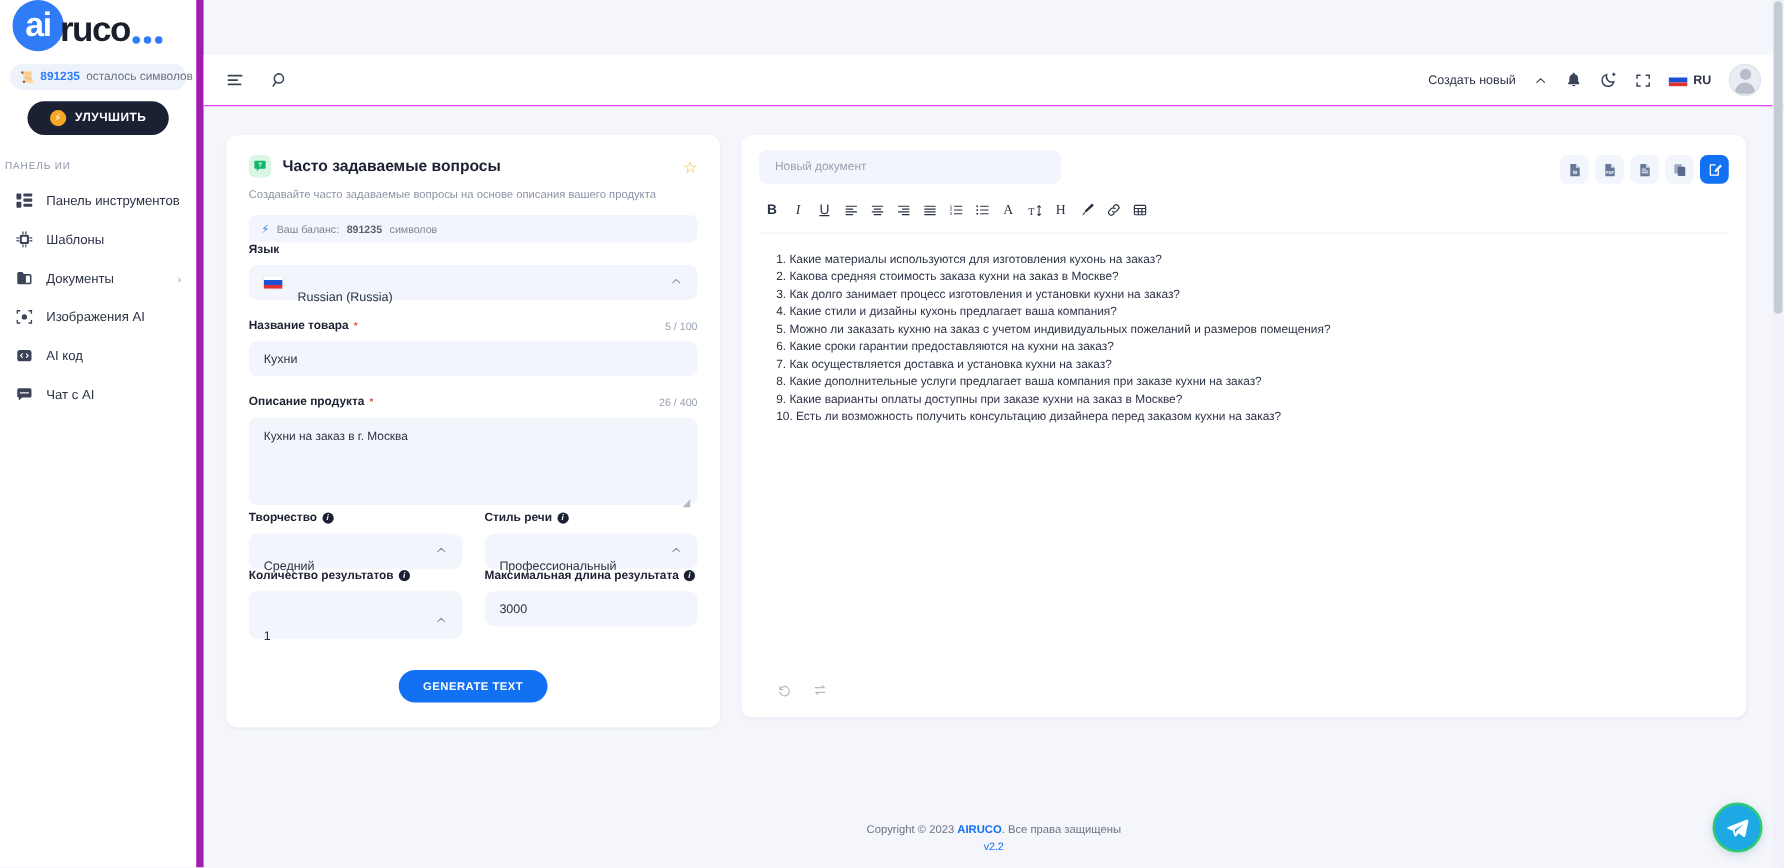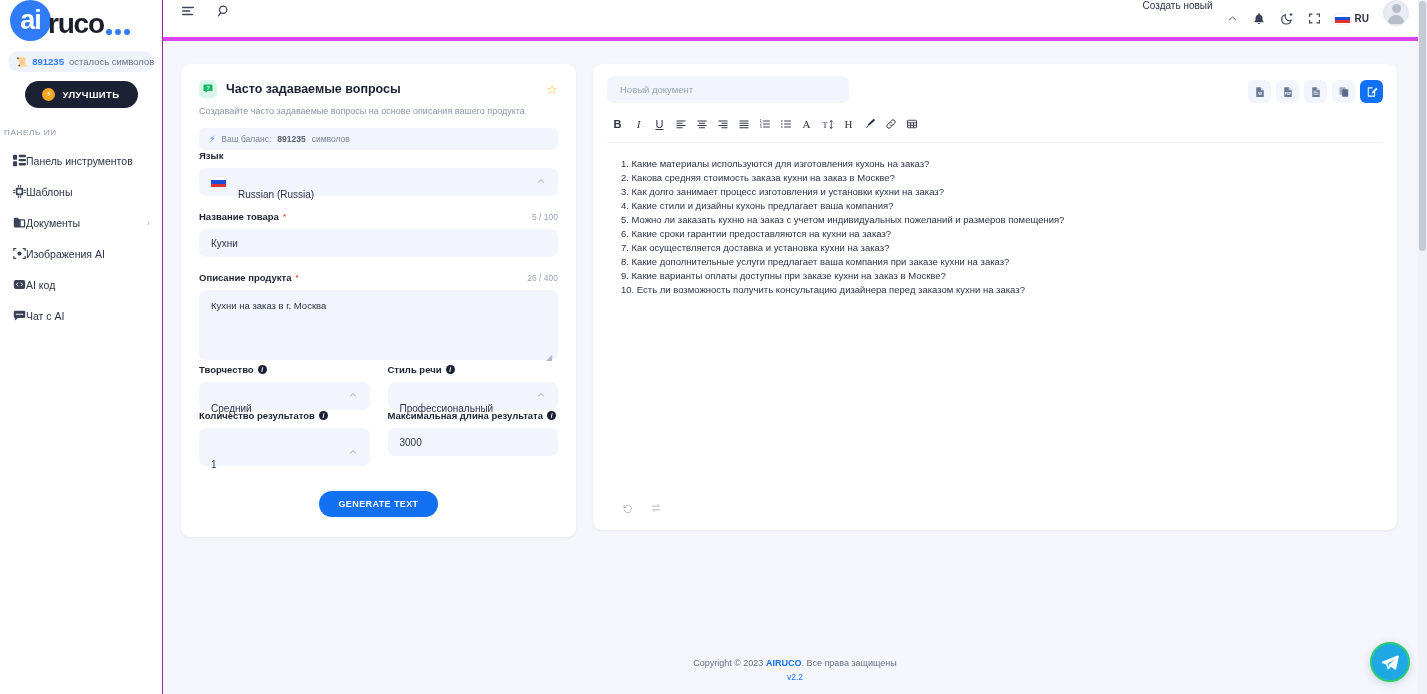--- a/index.html
+++ b/index.html
@@ -9,21 +9,21 @@
     font-family: "Liberation Sans", "DejaVu Sans", sans-serif;
     background: #f4f6fb;
     overflow: hidden;
     color: #23262f;
   }
   .app { position: relative; width: 1427px; height: 694px; display: flex; }
 
   
   .sidebar {
     width: 163px; height: 694px; background: #ffffff;
-    border-right: 1px solid #a21caf;
+    border-right: 6px solid #a21caf;
     display: flex; flex-direction: column; flex: 0 0 163px;
   }
   .logo-wrap { height: 41px; display: flex; align-items: center; padding: 0 10px; }
   .logo { display: flex; align-items: flex-end; gap: 0; }
   .logo-ai {
     width: 41px; height: 41px; border-radius: 50%;
     background: #2f7cf6; color: #fff;
     font-size: 27px; font-weight: bold; letter-spacing: -1px;
     display: flex; align-items: center; justify-content: center;
     line-height: 1;
@@ -55,33 +55,33 @@
     display: flex; align-items: center; justify-content: center;
     font-size: 8px; color: #fff;
   }
 
   .nav-title {
     margin: 20px 0 8px 4px; font-size: 8px; letter-spacing: .7px;
     color: #8b94a6; font-weight: normal; text-transform: uppercase;
   }
   .nav-item {
     display: flex; align-items: center; height: 31px; padding: 0 12px;
-    cursor: pointer; color: #2b3245; font-size: 10.5px;
+    gap: 11px; cursor: pointer; color: #2b3245; font-size: 10.5px;
     position: relative;
   }
   .nav-ico { width: 14px; height: 14px; display: flex; align-items: center; justify-content: center; color: #3a4358; }
   .nav-label { flex: 1; }
   .nav-chev { font-size: 9px; color: #9aa3b4; }
 
   
   .main { flex: 1; display: flex; flex-direction: column; min-width: 0; background: #f4f6fb; }
 
   .topbar {
-    height: 41px; background: #fff; display: flex; 
-    padding: 0 18px 0 14px; border-bottom: 4px solid #d946ef; gap: 14px;
+    height: 41px; background: #fff; display: flex; align-items: center;
+    padding: 0 18px 0 14px; border-bottom: 1px solid #d946ef; gap: 14px; margin-top: 44px;
   }
   .topbar .icon-btn {
     width: 22px; height: 22px; display: flex; align-items: center; justify-content: center;
     cursor: pointer; color: #3a4358; background: none; border: none;
   }
   .topbar-spacer { flex: 1; }
   .create-new { font-size: 10px; color: #2b3245; cursor: pointer; }
   .top-ico { color: #3a4358; cursor: pointer; display: flex; align-items: center; justify-content: center; }
   .flag {
     width: 15px; height: 10px; border-radius: 1px; overflow: hidden;

